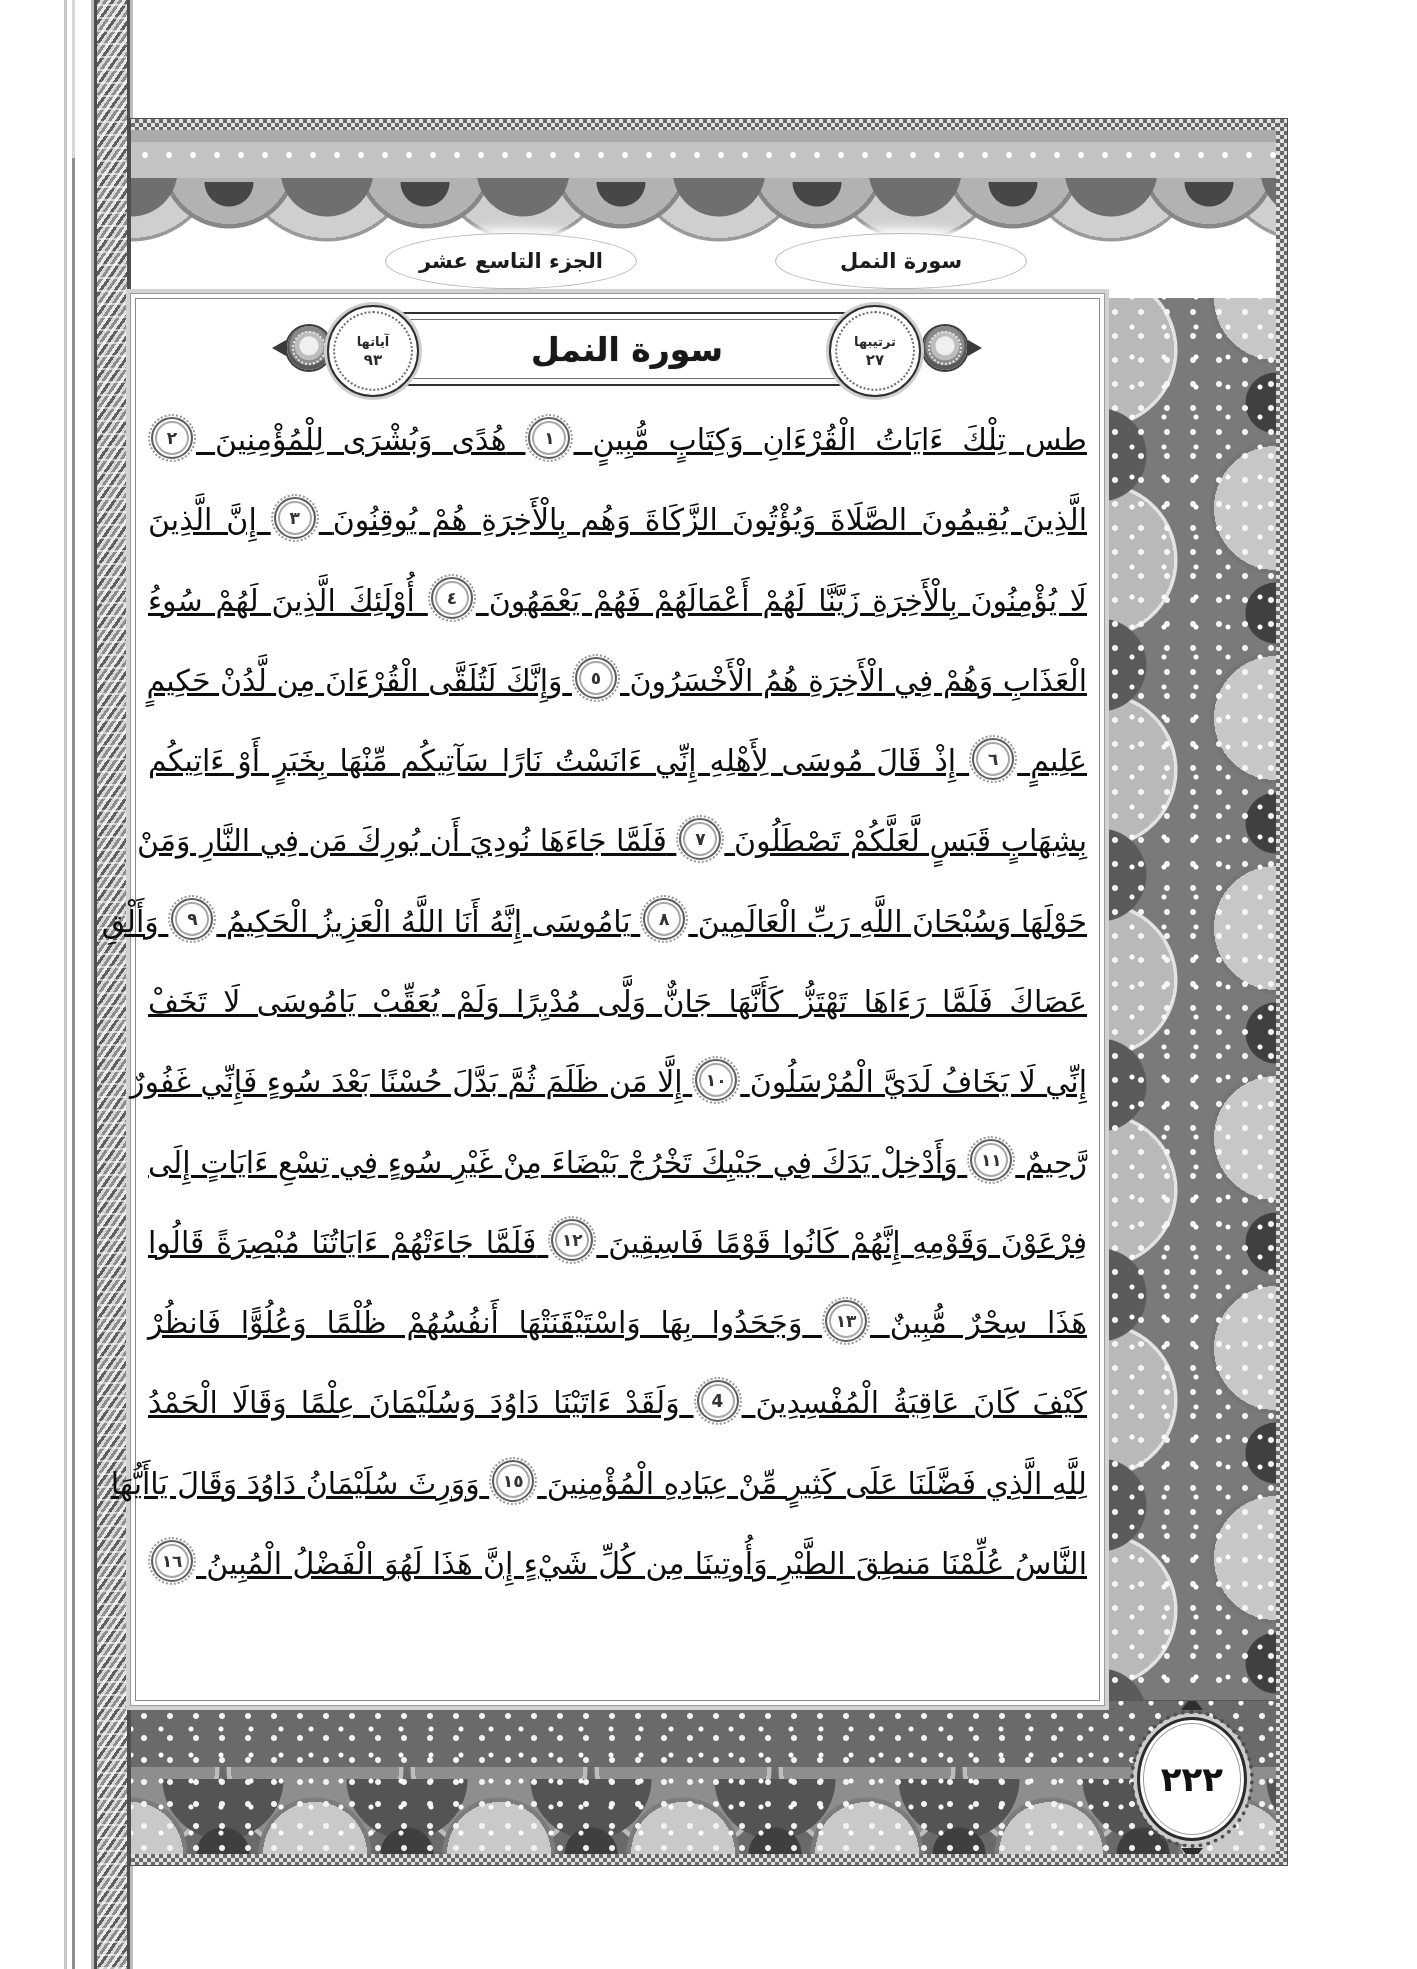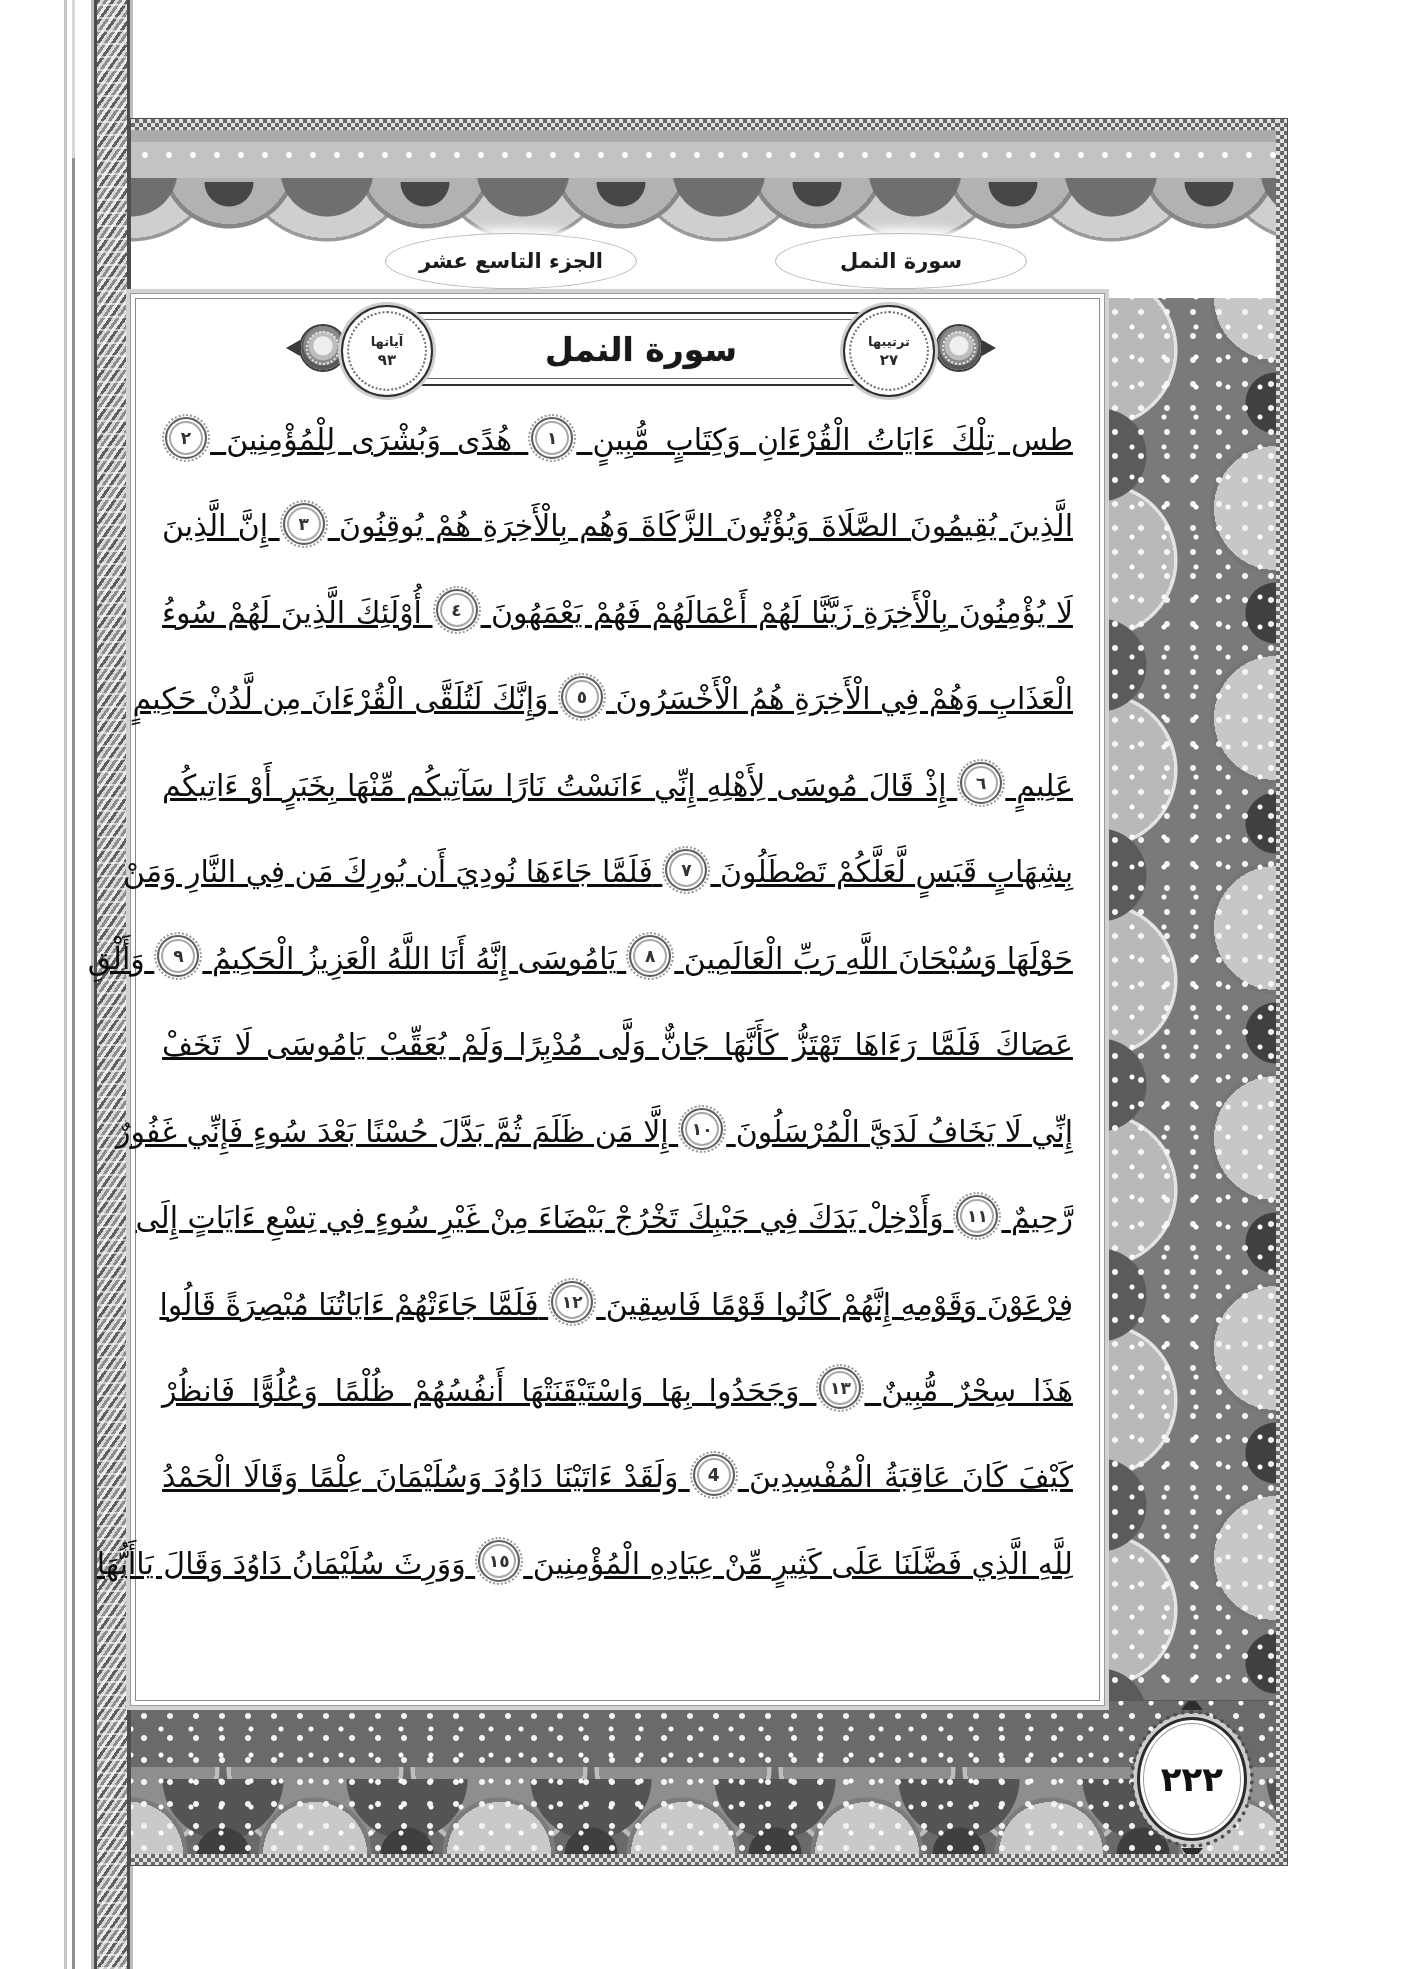--- a/index.html
+++ b/index.html
@@ -74,21 +74,21 @@
            box-shadow:0 0 0 1px #b9b9b9, 0 0 10px 6px #ffffff;
            display:flex;align-items:center;justify-content:center;
            font-weight:bold;font-size:21px;color:#1c1c1c;}
   .reserve-juz{left:255px;top:104px;width:250px;height:54px;}
   .reserve-surah{left:645px;top:104px;width:250px;height:54px;}
 
   
   .content{position:absolute;left:4px;top:179px;width:965px;height:1403px;background:#ffffff;
      border:1px solid #8a8a8a;
      box-shadow:0 0 0 4px #ffffff, 0 0 0 5px #9a9a9a, 0 0 0 9px #d2d2d2;
-     z-index:2;box-sizing:border-box;padding:0 24px;}
+     z-index:2;box-sizing:border-box;padding:0 10px;}
 
   
   .cartouche-row{position:relative;height:98px;}
   .cartouche{position:absolute;left:143px;top:8px;width:676px;height:84px;}
   .cartouche .bar{position:absolute;left:58px;right:58px;top:5px;bottom:5px;border-radius:40px;
       border:2px solid #303030;background:#fff;
       box-shadow:inset 0 0 0 5px #ffffff, inset 0 0 0 6px #6b6b6b;}
   .cartouche-title{position:absolute;left:0;right:0;top:0;bottom:0;display:flex;
       align-items:center;justify-content:center;font-size:33px;font-weight:bold;color:#181818;
       text-shadow:0 0 1px #555;}
@@ -204,16 +204,17 @@
         <div class="quran-line"><span class="vtext">عَلِيمٍ</span> <span class="ayah-marker">٦</span> <span class="vtext">إِذْ قَالَ مُوسَى لِأَهْلِهِ إِنِّي ءَانَسْتُ نَارًا سَآتِيكُم مِّنْهَا بِخَبَرٍ أَوْ ءَاتِيكُم</span> </div>
         <div class="quran-line"><span class="vtext">بِشِهَابٍ قَبَسٍ لَّعَلَّكُمْ تَصْطَلُونَ</span> <span class="ayah-marker">٧</span> <span class="vtext">فَلَمَّا جَاءَهَا نُودِيَ أَن بُورِكَ مَن فِي النَّارِ وَمَنْ</span> </div>
         <div class="quran-line"><span class="vtext">حَوْلَهَا وَسُبْحَانَ اللَّهِ رَبِّ الْعَالَمِينَ</span> <span class="ayah-marker">٨</span> <span class="vtext">يَامُوسَى إِنَّهُ أَنَا اللَّهُ الْعَزِيزُ الْحَكِيمُ</span> <span class="ayah-marker">٩</span> <span class="vtext">وَأَلْقِ</span> </div>
         <div class="quran-line"><span class="vtext">عَصَاكَ فَلَمَّا رَءَاهَا تَهْتَزُّ كَأَنَّهَا جَانٌّ وَلَّى مُدْبِرًا وَلَمْ يُعَقِّبْ يَامُوسَى لَا تَخَفْ</span> </div>
         <div class="quran-line"><span class="vtext">إِنِّي لَا يَخَافُ لَدَيَّ الْمُرْسَلُونَ</span> <span class="ayah-marker">١٠</span> <span class="vtext">إِلَّا مَن ظَلَمَ ثُمَّ بَدَّلَ حُسْنًا بَعْدَ سُوءٍ فَإِنِّي غَفُورٌ</span> </div>
         <div class="quran-line"><span class="vtext">رَّحِيمٌ</span> <span class="ayah-marker">١١</span> <span class="vtext">وَأَدْخِلْ يَدَكَ فِي جَيْبِكَ تَخْرُجْ بَيْضَاءَ مِنْ غَيْرِ سُوءٍ فِي تِسْعِ ءَايَاتٍ إِلَى</span> </div>
         <div class="quran-line"><span class="vtext">فِرْعَوْنَ وَقَوْمِهِ إِنَّهُمْ كَانُوا قَوْمًا فَاسِقِينَ</span> <span class="ayah-marker">١٢</span> <span class="vtext">فَلَمَّا جَاءَتْهُمْ ءَايَاتُنَا مُبْصِرَةً قَالُوا</span> </div>
         <div class="quran-line"><span class="vtext">هَذَا سِحْرٌ مُّبِينٌ</span> <span class="ayah-marker">١٣</span> <span class="vtext">وَجَحَدُوا بِهَا وَاسْتَيْقَنَتْهَا أَنفُسُهُمْ ظُلْمًا وَعُلُوًّا فَانظُرْ</span> </div>
         <div class="quran-line"><span class="vtext">كَيْفَ كَانَ عَاقِبَةُ الْمُفْسِدِينَ</span> <span class="ayah-marker">4</span> <span class="vtext">وَلَقَدْ ءَاتَيْنَا دَاوُدَ وَسُلَيْمَانَ عِلْمًا وَقَالَا الْحَمْدُ</span> </div>
         <div class="quran-line"><span class="vtext">لِلَّهِ الَّذِي فَضَّلَنَا عَلَى كَثِيرٍ مِّنْ عِبَادِهِ الْمُؤْمِنِينَ</span> <span class="ayah-marker">١٥</span> <span class="vtext">وَوَرِثَ سُلَيْمَانُ دَاوُدَ وَقَالَ يَاأَيُّهَا</span> </div>
+        <div class="quran-line"><span class="vtext">النَّاسُ عُلِّمْنَا مَنطِقَ الطَّيْرِ وَأُوتِينَا مِن كُلِّ شَيْءٍ إِنَّ هَذَا لَهُوَ الْفَضْلُ الْمُبِينُ</span> <span class="ayah-marker">١٦</span> </div>
       </div>
 
   </div>
 </div>
 
 </body></html>

